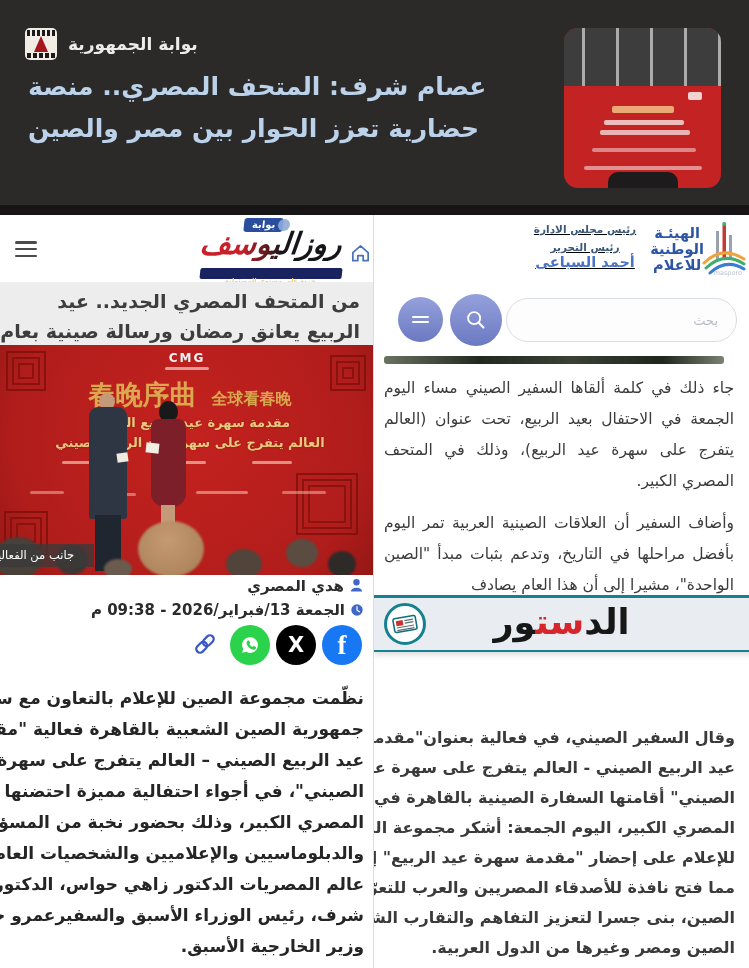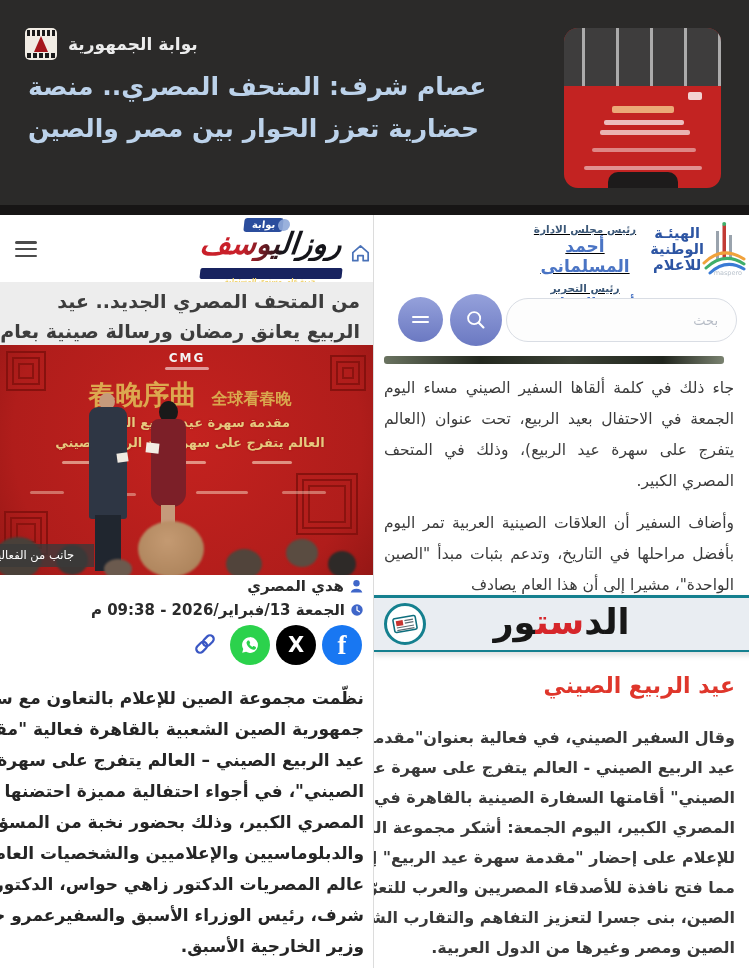--- a/index.html
+++ b/index.html
@@ -86,21 +86,21 @@
   .a0 { left:-6px; top:192px; width:48px; height:42px; background:#494039; }
   .a1 { left:56px; top:200px; width:32px; height:30px; background:#3c3634; }
   .a2 { left:104px; top:214px; width:28px; height:20px; background:#6b5a4e; }
   .a3 { left:138px; top:176px; width:66px; height:56px; background:radial-gradient(circle at 45% 35%, #c49a72, #a67d55); }
   .a4 { left:226px; top:204px; width:36px; height:30px; background:#51443b; }
   .a5 { left:286px; top:194px; width:32px; height:28px; background:#5a4c41; }
   .a6 { left:328px; top:206px; width:28px; height:26px; background:#2e2a28; }
   .photo-caption { position:absolute; left:0; top:199px; width:94px; height:23px; background:rgba(58,58,58,.78); color:#fff; font-size:11.5px; line-height:23px; direction:rtl; text-align:right; padding:0 20px; white-space:nowrap; overflow:hidden; }
 
   
-  .lc-byline { position:absolute; right:10px; top:362px; direction:rtl; display:flex; align-items:center; gap:5px; font-size:15px; font-weight:700; color:#2b2b2b; }
+  .lc-byline { position:absolute; right:10px; top:362px; direction:rtl; display:flex; align-items:flex-start; gap:5px; font-size:15px; font-weight:700; color:#2b2b2b; }
   .lc-date { position:absolute; right:10px; top:386px; direction:rtl; display:flex; align-items:center; gap:5px; font-size:15px; font-weight:700; color:#2b2b2b; }
   .share-circle { position:absolute; top:410px; width:40px; height:40px; border-radius:50%; display:flex; align-items:center; justify-content:center; cursor:pointer; }
   .sc-fb { right:12px; background:#1877f2; font-family:"Liberation Serif", serif; color:#fff; font-size:27px; font-weight:700; }
   .sc-x { right:58px; background:#000; color:#fff; font-size:21px; font-weight:900; }
   .sc-wa { right:104px; background:#2bd24c; }
   .sc-link { position:absolute; right:154px; top:414px; width:30px; height:30px; cursor:pointer; }
 
   
   .lc-body { position:absolute; left:0; top:468px; width:374px; }
   .lc-line { direction:rtl; text-align:right; white-space:nowrap; padding-right:10px; font-size:17px; line-height:31px; font-weight:700; color:#252525; }
@@ -282,21 +282,20 @@
       <div class="lc-line">وزير الخارجية الأسبق.</div>
     </div>
   </div>
 
   <div class="divider"></div>
 
   <div class="col-right">
 
     <div class="masthead-mid">
       <div class="mast-label">رئيس مجلس الادارة</div>
-      <div class="mast-name1">أحمد المسلمانى</div>
       <div class="mast-label mast-label2">رئيس التحرير</div>
       <div class="mast-name2">أحمد السباعى</div>
     </div>
 
     <div class="nma">
       <div class="nma-text">
         <div>الهيئـة</div>
         <div>الوطنية</div>
         <div>للاعلام</div>
       </div>
@@ -350,21 +349,20 @@
       </div>
       <div class="dostor-circle dc-menu">
           <div>
             <i></i>
             <i></i>
             <i></i>
           </div>
         </div>
     </div>
 
-    <div class="rc-heading">عيد الربيع الصيني</div>
 
     <div class="rc-body">
       <div class="rc-line">وقال السفير الصيني، في فعالية بعنوان"مقدمة سهرة</div>
       <div class="rc-line">عيد الربيع الصيني - العالم يتفرج على سهرة عيد الربيع</div>
       <div class="rc-line">الصيني" أقامتها السفارة الصينية بالقاهرة في المتحف</div>
       <div class="rc-line">المصري الكبير، اليوم الجمعة: أشكر مجموعة الصين</div>
       <div class="rc-line">للإعلام على إحضار "مقدمة سهرة عيد الربيع" إلى مصر</div>
       <div class="rc-line">مما فتح نافذة للأصدقاء المصريين والعرب للتعرّف على</div>
       <div class="rc-line">الصين، بنى جسرا لتعزيز التفاهم والتقارب الشعبي بين</div>
       <div class="rc-line">الصين ومصر وغيرها من الدول العربية.</div>

